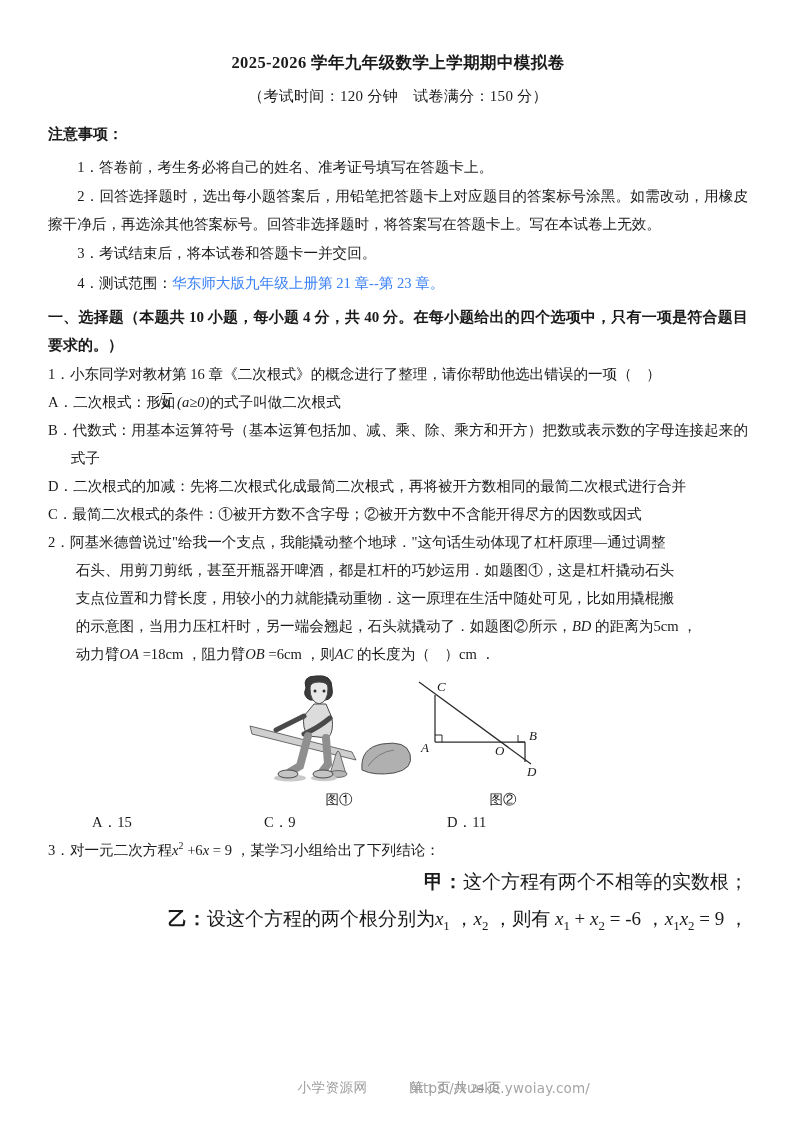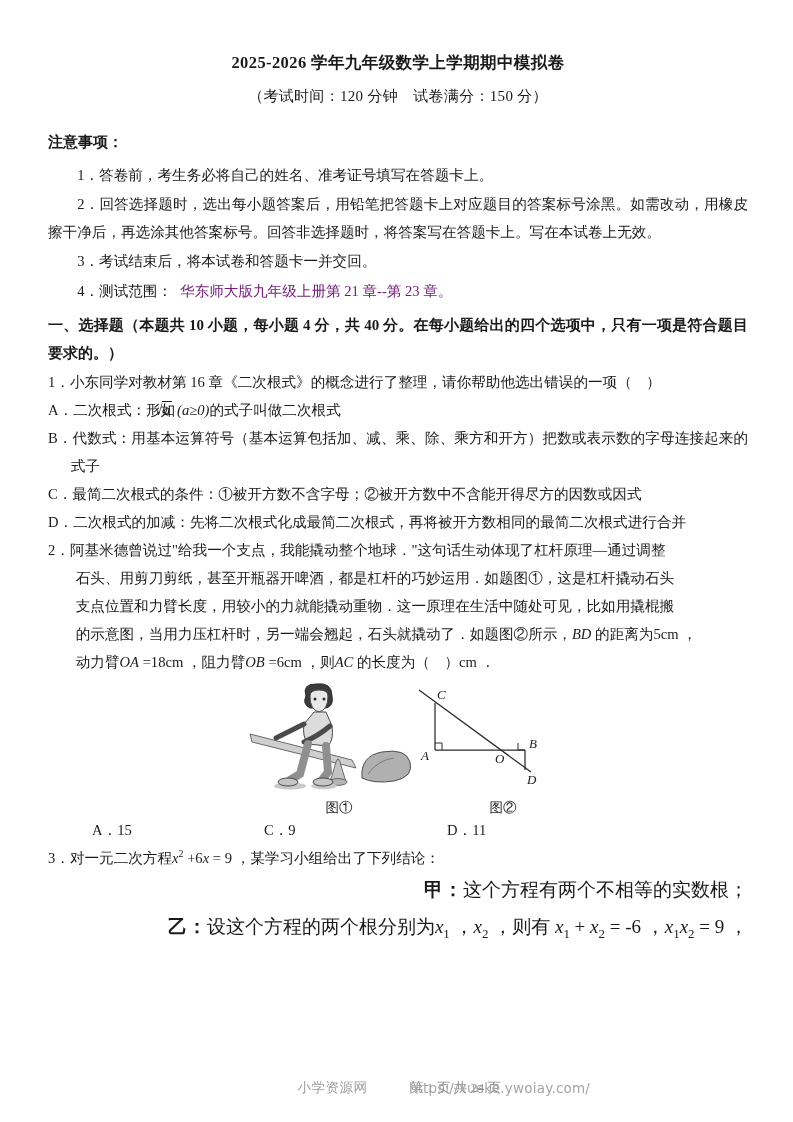--- a/index.html
+++ b/index.html
@@ -35,21 +35,21 @@
     text-align: center;
     font-size: 16.5px;
     font-weight: bold;
     letter-spacing: .4px;
     margin: 0 0 14px 0;
     line-height: 1.3;
   }
   .doc-subtitle {
     text-align: center;
     font-size: 15px;
-    margin: 0 0 24px 0;
+    margin: 0 0 16px 0;
     line-height: 1.3;
     letter-spacing: .3px;
   }
 
   
   .notice-head {
     font-size: 15px;
     font-weight: bold;
     margin: 0 0 8px 0;
     line-height: 1.5;
@@ -58,22 +58,21 @@
     font-size: 14.6px;
     line-height: 1.92;
     margin: 0 0 1px 0;
     text-align: justify;
     text-justify: inter-ideograph;
   }
   .indent2 {
     text-indent: 2em;
   }
   .red {
-    color: #701a75;
-    margin-left: 8px;
+    color: #3b82f6;
   }
 
   .section-head {
     font-size: 15px;
     font-weight: bold;
     line-height: 1.92;
     margin: 6px 0 0 0;
     text-align: justify;
   }
 
@@ -225,23 +224,23 @@
     <p class="para indent2"><span>4．测试范围：</span><span class="red">华东师大版九年级上册第 21 章--第 23 章。</span></p>
 
     <p class="section-head">一、选择题（本题共 10 小题，每小题 4 分，共 40 分。在每小题给出的四个选项中，只有一项是符合题目要求的。）</p>
 
     <p class="question q-body">1．小东同学对教材第 16 章《二次根式》的概念进行了整理，请你帮助他选出错误的一项（　）</p>
 
     <p class="opt q-body"><span>A．</span><span>二次根式：形如</span><span class="radical"><span class="rad-sym">√</span><span class="rad-body">a</span></span><span class="mi">(a≥0)</span><span>的式子叫做二次根式</span></p>
 
     <p class="opt q-body"><span>B．</span><span>代数式：用基本运算符号（基本运算包括加、减、乘、除、乘方和开方）把数或表示数的字母连接起来的式子</span></p>
 
+    <p class="opt q-body"><span>D．</span><span>二次根式的加减：先将二次根式化成最简二次根式，再将被开方数相同的最简二次根式进行合并</span></p>
+
     <p class="opt q-body"><span>C．</span><span>最简二次根式的条件：①被开方数不含字母；②被开方数中不含能开得尽方的因数或因式</span></p>
-
-    <p class="opt q-body"><span>D．</span><span>二次根式的加减：先将二次根式化成最简二次根式，再将被开方数相同的最简二次根式进行合并</span></p>
 
     <p class="question q-body"><span>2．</span><span>阿基米德曾说过"给我一个支点，我能撬动整个地球．"这句话生动体现了杠杆原理—通过调整</span></p>
     <p class="question q-hang">石头、用剪刀剪纸，甚至开瓶器开啤酒，都是杠杆的巧妙运用．如题图①，这是杠杆撬动石头</p>
     <p class="question q-hang">支点位置和力臂长度，用较小的力就能撬动重物．这一原理在生活中随处可见，比如用撬棍搬</p>
     <p class="question q-hang"><span>的示意图，当用力压杠杆时，另一端会翘起，石头就撬动了．如题图②所示，</span><span class="mi">BD</span><span> 的距离为5cm ，</span></p>
     <p class="question q-hang"><span>动力臂</span><span class="mi">OA</span><span> =18cm ，阻力臂</span><span class="mi">OB</span><span> =6cm ，则</span><span class="mi">AC</span><span> 的长度为（　）cm ．</span></p>
 
     <div class="figures">
 
       <div class="fig1">

